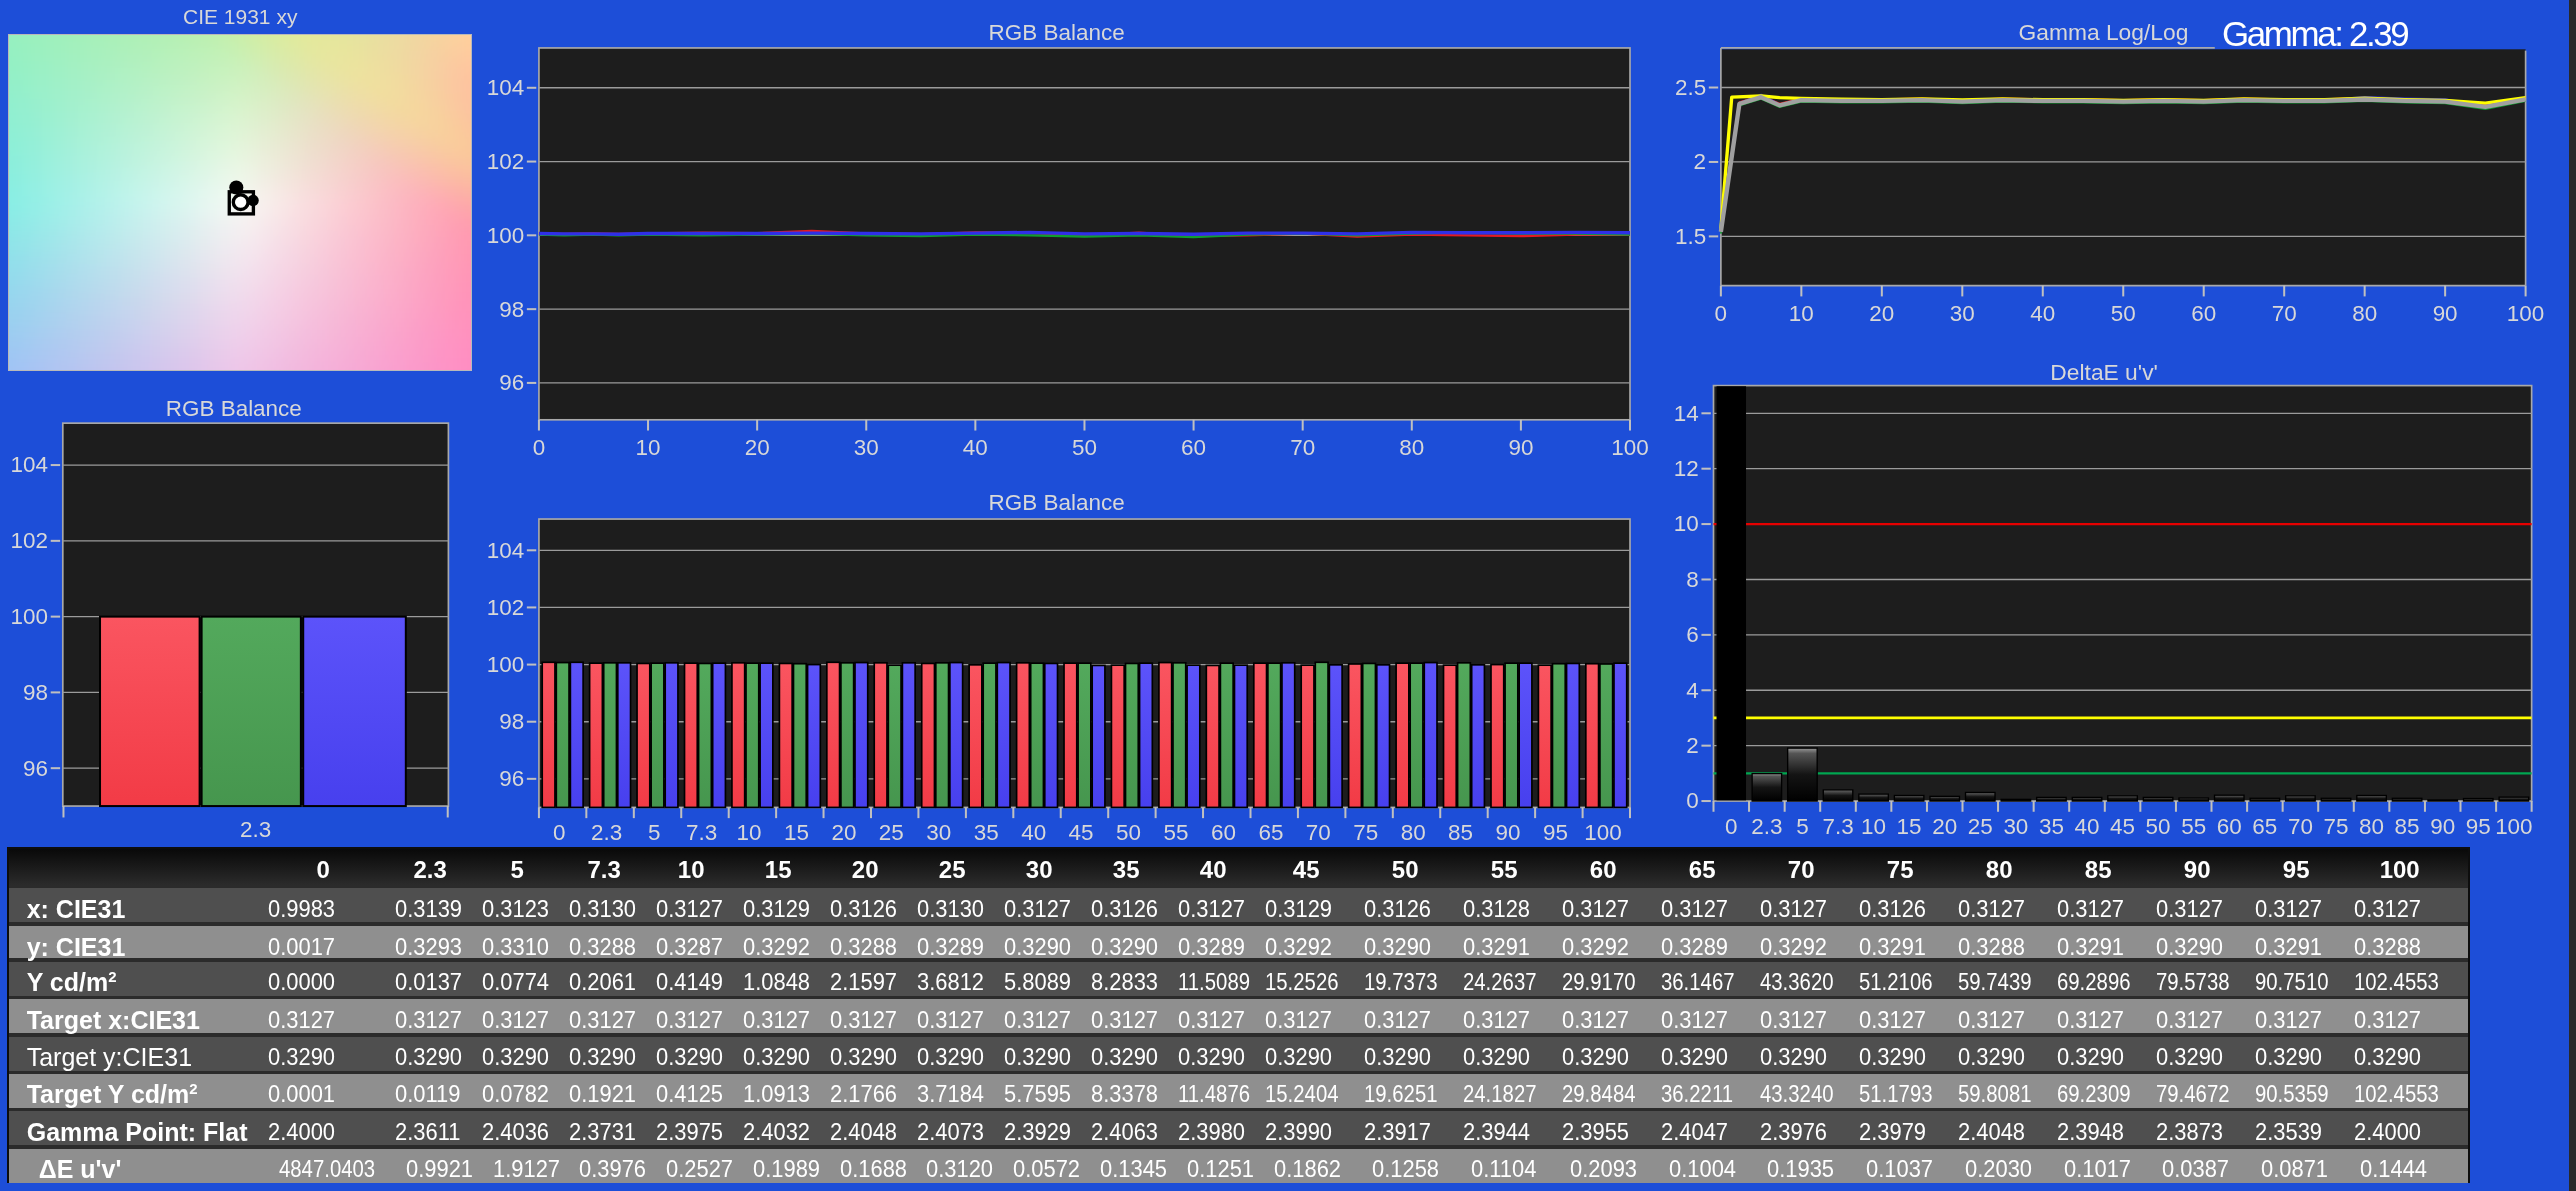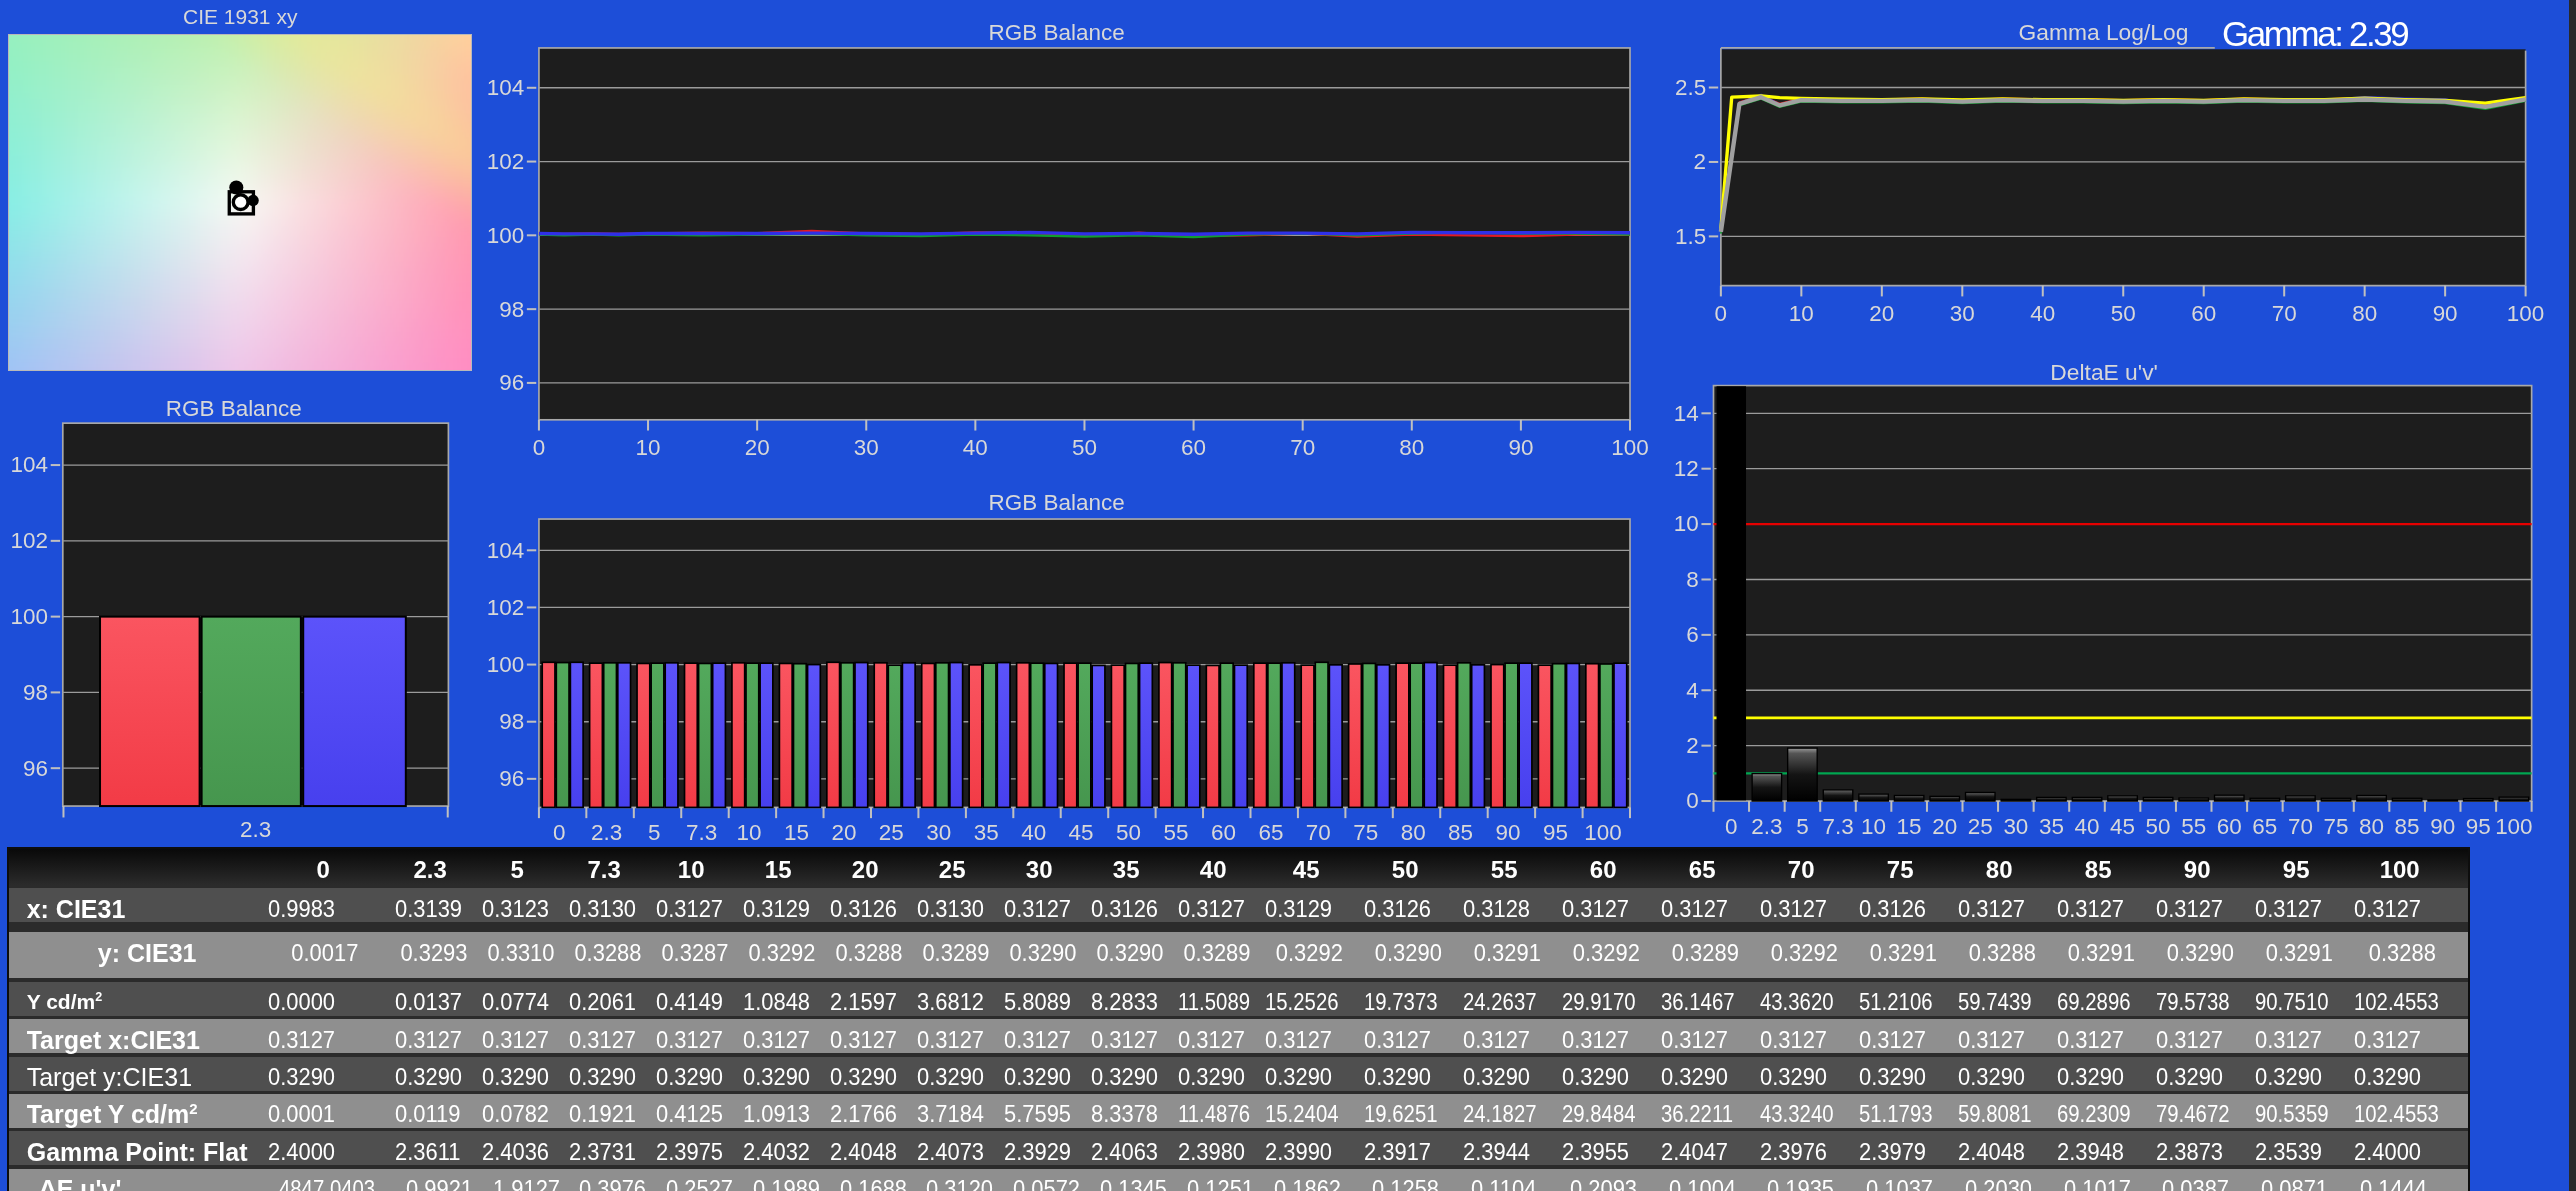--- a/index.html
+++ b/index.html
@@ -1019,21 +1019,21 @@
         <span style="display:inline-block;width:99px;font-size:24.5px;transform:scaleX(0.895);transform-origin:0 50%;">0.3127</span>
         <span style="display:inline-block;width:99px;font-size:24.5px;transform:scaleX(0.895);transform-origin:0 50%;">0.3127</span>
         <span style="display:inline-block;width:99px;font-size:24.5px;transform:scaleX(0.895);transform-origin:0 50%;">0.3127</span>
         <span style="display:inline-block;width:99px;font-size:24.5px;transform:scaleX(0.895);transform-origin:0 50%;">0.3126</span>
         <span style="display:inline-block;width:99px;font-size:24.5px;transform:scaleX(0.895);transform-origin:0 50%;">0.3127</span>
         <span style="display:inline-block;width:99px;font-size:24.5px;transform:scaleX(0.895);transform-origin:0 50%;">0.3127</span>
         <span style="display:inline-block;width:99px;font-size:24.5px;transform:scaleX(0.895);transform-origin:0 50%;">0.3127</span>
         <span style="display:inline-block;width:99px;font-size:24.5px;transform:scaleX(0.895);transform-origin:0 50%;">0.3127</span>
         <span style="display:inline-block;width:108px;font-size:24.5px;transform:scaleX(0.895);transform-origin:0 50%;">0.3127</span>
       </div>
-      <div style="display:flex;height:46px;line-height:34px;margin-top:10px;background:#8f8f8f;color:#fff;white-space:nowrap;padding-top:3.4px;box-sizing:border-box;text-align:center;">
+      <div style="display:flex;height:32px;line-height:34px;margin-top:4px;background:#8f8f8f;color:#fff;white-space:nowrap;padding-top:3.4px;box-sizing:border-box;">
         <span style="display:inline-block;width:241px;padding-left:18px;font-weight:bold;font-size:25px;">y: CIE31</span>
         <span style="display:inline-block;width:127px;font-size:24.5px;transform:scaleX(0.895);transform-origin:0 50%;">0.0017</span>
         <span style="display:inline-block;width:87px;font-size:24.5px;transform:scaleX(0.895);transform-origin:0 50%;">0.3293</span>
         <span style="display:inline-block;width:87px;font-size:24.5px;transform:scaleX(0.895);transform-origin:0 50%;">0.3310</span>
         <span style="display:inline-block;width:87px;font-size:24.5px;transform:scaleX(0.895);transform-origin:0 50%;">0.3288</span>
         <span style="display:inline-block;width:87px;font-size:24.5px;transform:scaleX(0.895);transform-origin:0 50%;">0.3287</span>
         <span style="display:inline-block;width:87px;font-size:24.5px;transform:scaleX(0.895);transform-origin:0 50%;">0.3292</span>
         <span style="display:inline-block;width:87px;font-size:24.5px;transform:scaleX(0.895);transform-origin:0 50%;">0.3288</span>
         <span style="display:inline-block;width:87px;font-size:24.5px;transform:scaleX(0.895);transform-origin:0 50%;">0.3289</span>
         <span style="display:inline-block;width:87px;font-size:24.5px;transform:scaleX(0.895);transform-origin:0 50%;">0.3290</span>
@@ -1046,21 +1046,21 @@
         <span style="display:inline-block;width:99px;font-size:24.5px;transform:scaleX(0.895);transform-origin:0 50%;">0.3289</span>
         <span style="display:inline-block;width:99px;font-size:24.5px;transform:scaleX(0.895);transform-origin:0 50%;">0.3292</span>
         <span style="display:inline-block;width:99px;font-size:24.5px;transform:scaleX(0.895);transform-origin:0 50%;">0.3291</span>
         <span style="display:inline-block;width:99px;font-size:24.5px;transform:scaleX(0.895);transform-origin:0 50%;">0.3288</span>
         <span style="display:inline-block;width:99px;font-size:24.5px;transform:scaleX(0.895);transform-origin:0 50%;">0.3291</span>
         <span style="display:inline-block;width:99px;font-size:24.5px;transform:scaleX(0.895);transform-origin:0 50%;">0.3290</span>
         <span style="display:inline-block;width:99px;font-size:24.5px;transform:scaleX(0.895);transform-origin:0 50%;">0.3291</span>
         <span style="display:inline-block;width:108px;font-size:24.5px;transform:scaleX(0.895);transform-origin:0 50%;">0.3288</span>
       </div>
       <div style="display:flex;height:34px;line-height:34px;margin-top:3.4px;background:#4f4f4f;color:#fff;white-space:nowrap;padding-top:3.4px;box-sizing:border-box;">
-        <span style="display:inline-block;width:241px;padding-left:18px;font-weight:bold;font-size:21px;">Y cd/m<sup>2</sup></span>
+        <span style="display:inline-block;width:241px;padding-left:18px;font-weight:bold;font-size:25px;">Y cd/m<sup>2</sup></span>
         <span style="display:inline-block;width:127px;font-size:24.5px;transform:scaleX(0.895);transform-origin:0 50%;">0.0000</span>
         <span style="display:inline-block;width:87px;font-size:24.5px;transform:scaleX(0.895);transform-origin:0 50%;">0.0137</span>
         <span style="display:inline-block;width:87px;font-size:24.5px;transform:scaleX(0.895);transform-origin:0 50%;">0.0774</span>
         <span style="display:inline-block;width:87px;font-size:24.5px;transform:scaleX(0.895);transform-origin:0 50%;">0.2061</span>
         <span style="display:inline-block;width:87px;font-size:24.5px;transform:scaleX(0.895);transform-origin:0 50%;">0.4149</span>
         <span style="display:inline-block;width:87px;font-size:24.5px;transform:scaleX(0.895);transform-origin:0 50%;">1.0848</span>
         <span style="display:inline-block;width:87px;font-size:24.5px;transform:scaleX(0.895);transform-origin:0 50%;">2.1597</span>
         <span style="display:inline-block;width:87px;font-size:24.5px;transform:scaleX(0.895);transform-origin:0 50%;">3.6812</span>
         <span style="display:inline-block;width:87px;font-size:24.5px;transform:scaleX(0.895);transform-origin:0 50%;">5.8089</span>
         <span style="display:inline-block;width:87px;font-size:24.5px;transform:scaleX(0.895);transform-origin:0 50%;">8.2833</span>

